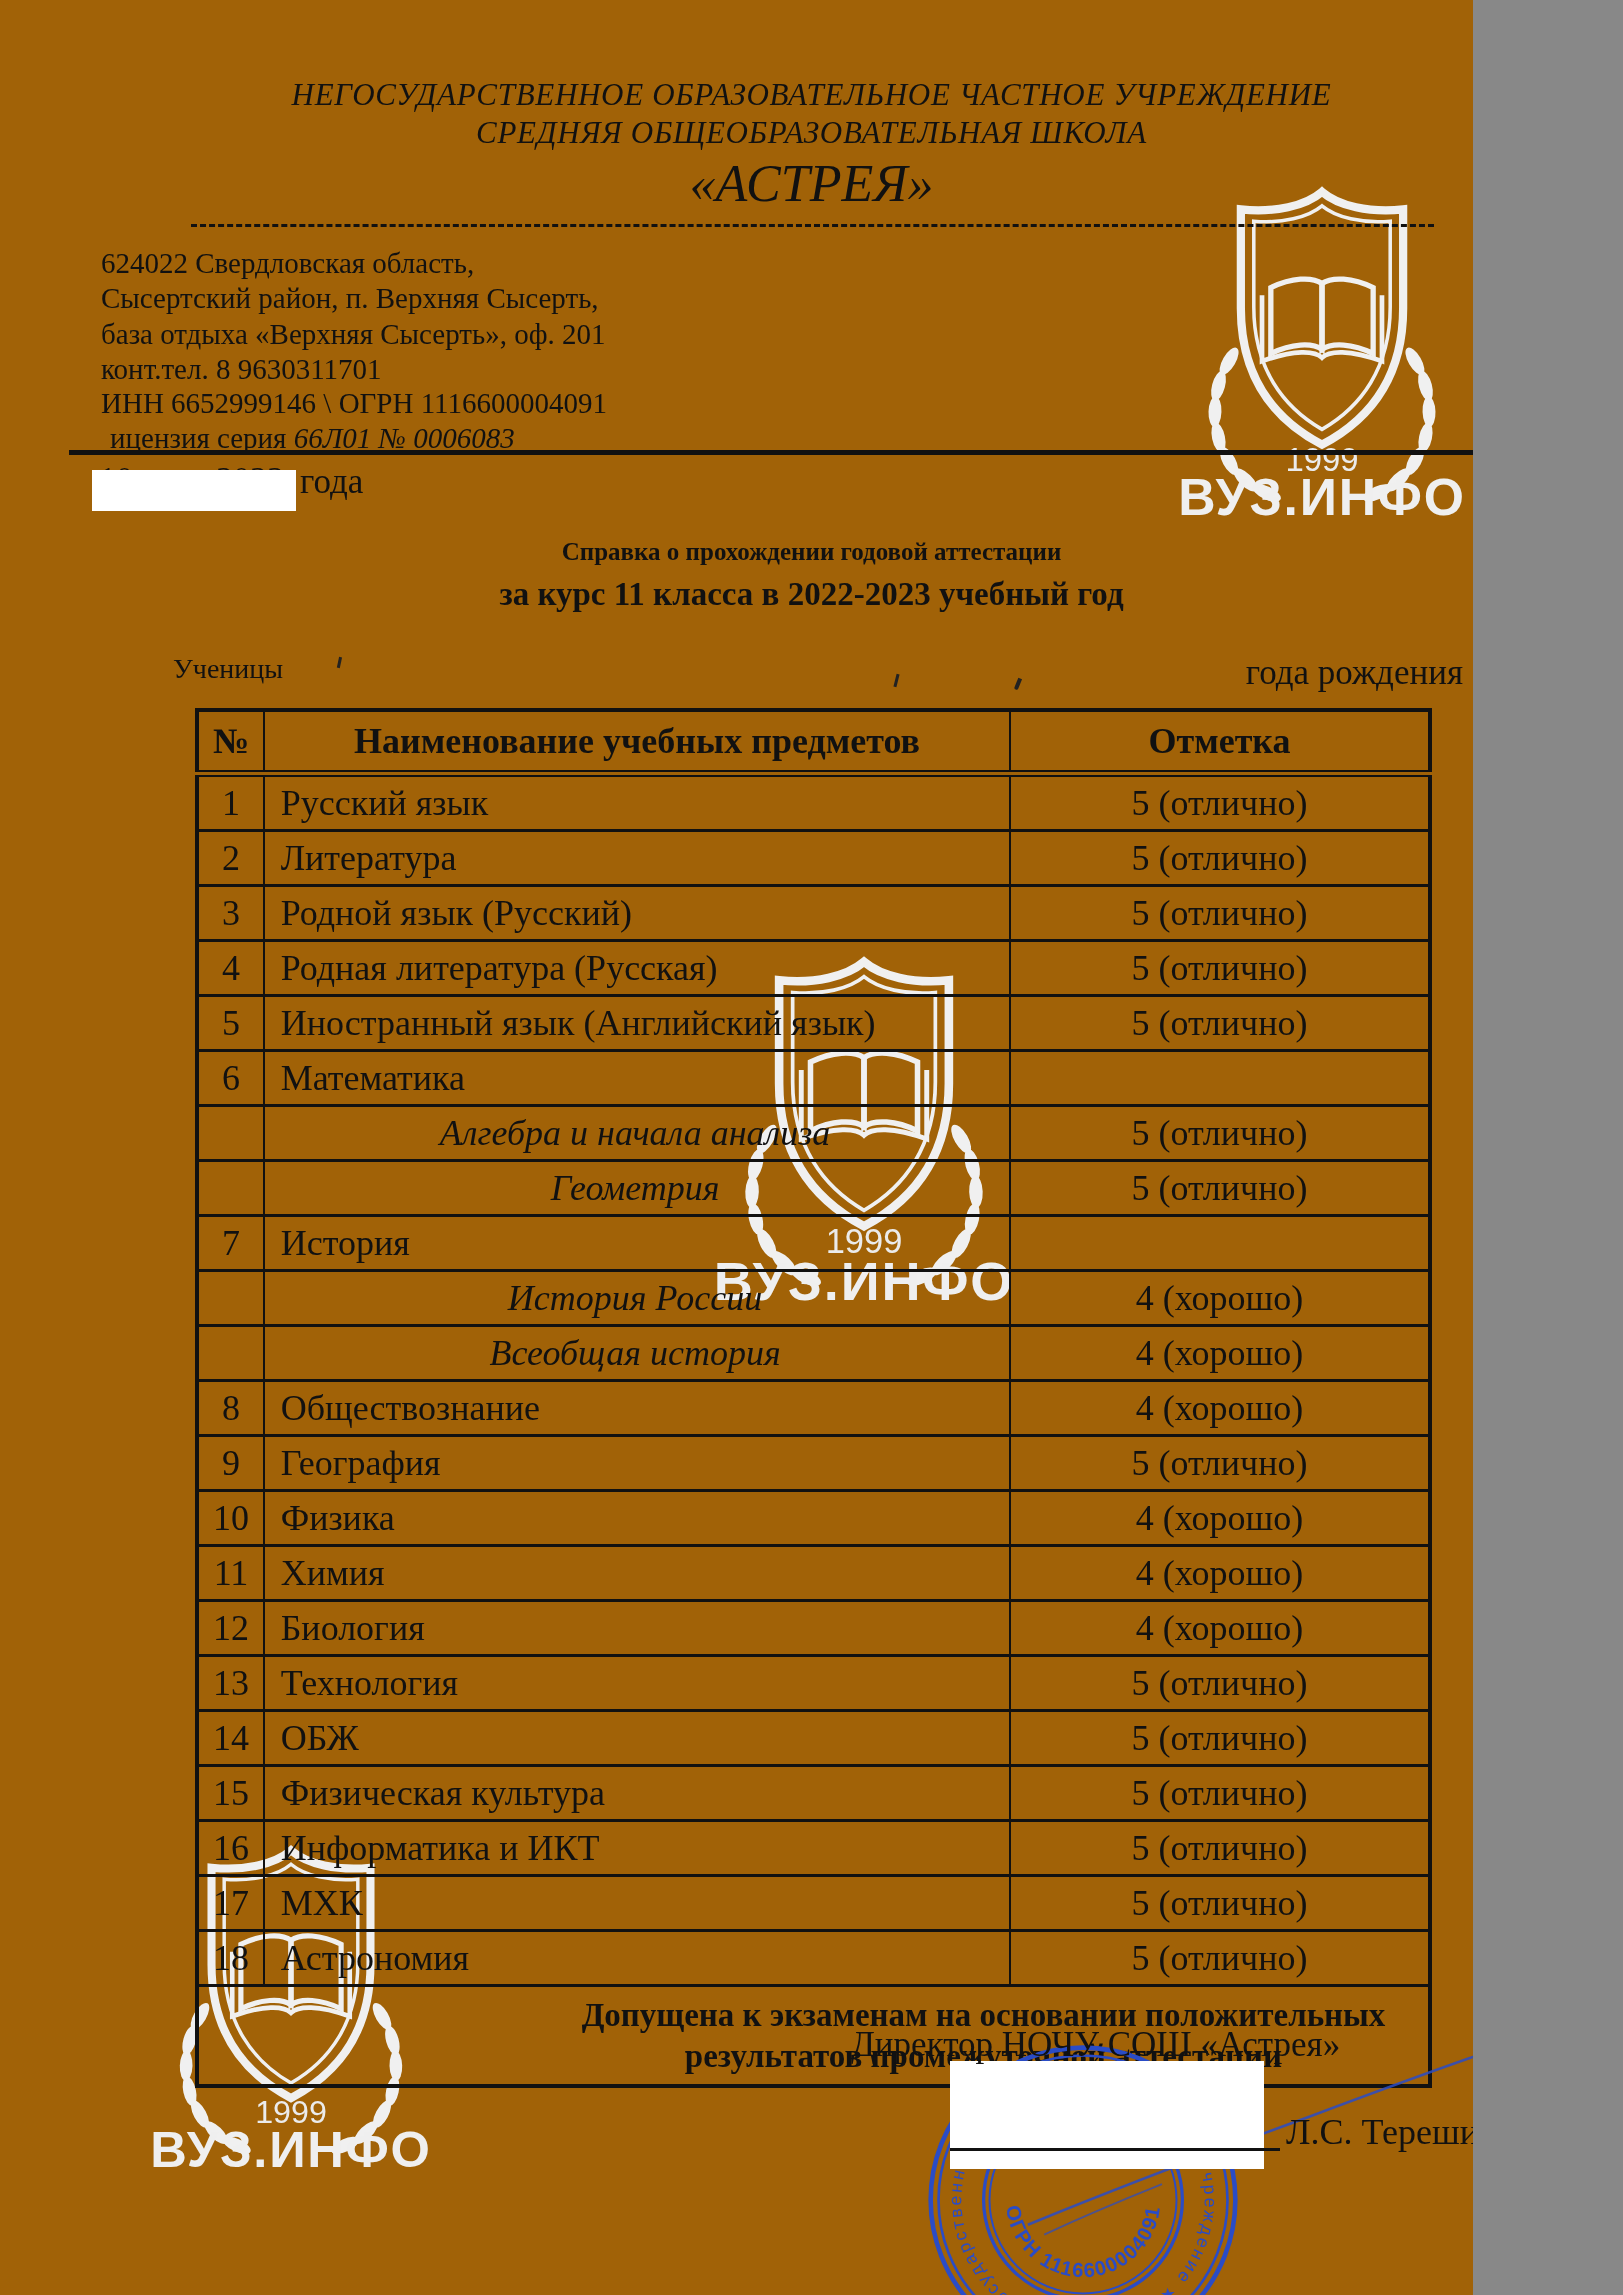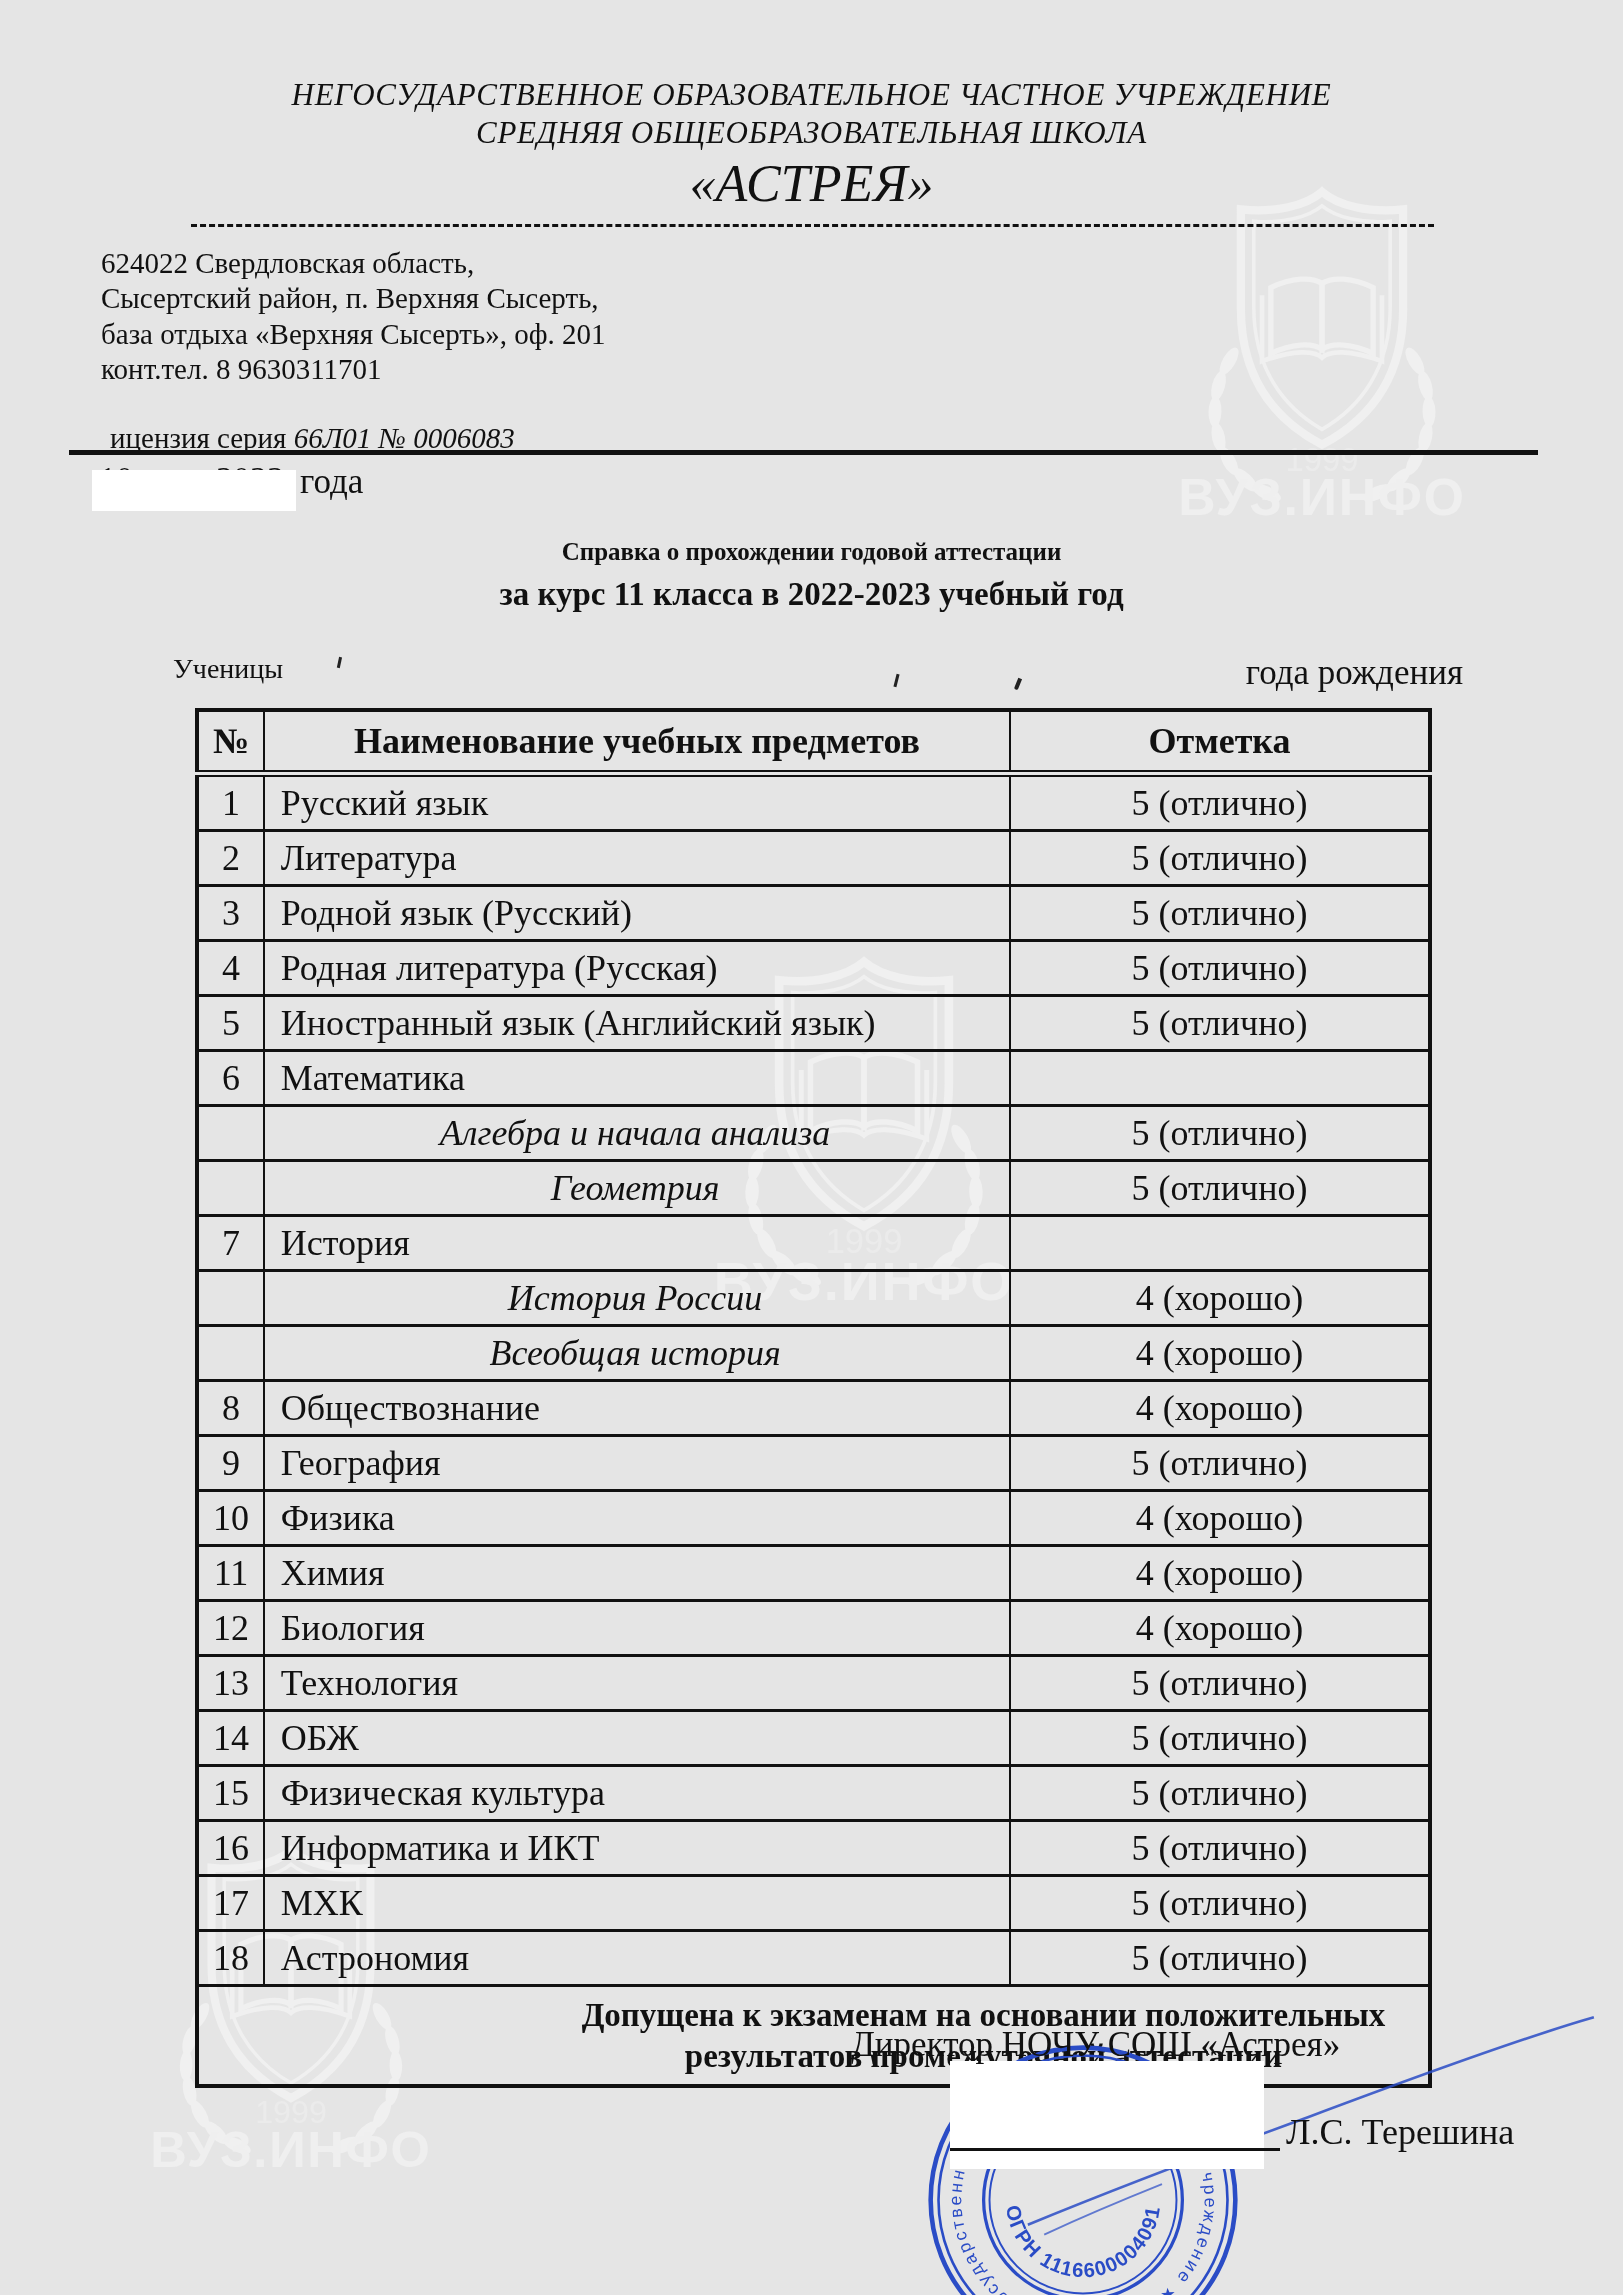--- a/index.html
+++ b/index.html
@@ -1,16 +1,16 @@
 <!DOCTYPE html>
 <html style="font-size:10.5px"><head>
 <meta charset="utf-8">
 <style>
   html,body{margin:0;padding:0;background:#888;}
-  #page{position:relative;width:1623px;height:2295px;background:#e5e5e5;overflow:hidden;
+  #page{position:relative;width:1473px;height:2295px;background:#a16207;overflow:hidden;
         font-family:"Liberation Serif","DejaVu Serif",serif;color:#111;}
   .abs{position:absolute;}
   .ctr{left:0;width:1623px;text-align:center;}
   
   .lh1{top:77px;font-size:31px;font-style:italic;letter-spacing:0.7px;}
   .lh2{top:115px;font-size:31px;font-style:italic;letter-spacing:0.7px;}
   .lh3{top:154px;font-size:52px;font-style:italic;}
   .dashrule{left:191px;top:224px;width:1243px;border-top:3.3px dashed #111;}
   
   .addr{left:101px;font-size:29px;line-height:35px;white-space:nowrap;}
@@ -112,20 +112,21 @@
 
   <div class="abs ctr lh1">НЕГОСУДАРСТВЕННОЕ ОБРАЗОВАТЕЛЬНОЕ ЧАСТНОЕ УЧРЕЖДЕНИЕ</div>
   <div class="abs ctr lh2">СРЕДНЯЯ ОБЩЕОБРАЗОВАТЕЛЬНАЯ ШКОЛА</div>
   <div class="abs ctr lh3">«АСТРЕЯ»</div>
   <div class="abs dashrule"></div>
 
   <div class="abs addr" style="top:246px">624022 Свердловская область,</div>
   <div class="abs addr" style="top:281px">Сысертский район, п. Верхняя Сысерть,</div>
   <div class="abs addr" style="top:317px">база отдыха «Верхняя Сысерть», оф. 201</div>
   <div class="abs addr" style="top:352px">конт.тел. 8 9630311701</div>
+  <div class="abs addr" style="top:386px">ИНН 6652999146 \ ОГРН 1116600004091</div>
   <div class="abs addr" style="top:421px;left:110px">
     <span>ицензия серия </span><i>66Л01 № 0006083</i>
   </div>
   <div class="abs solidrule"></div>
 
   <div class="abs datefrag" style="left:99px">10</div>
   <div class="abs datefrag" style="left:216px">2023</div>
   <div class="abs datecover redact"></div>
   <div class="abs dateword">года</div>
 

